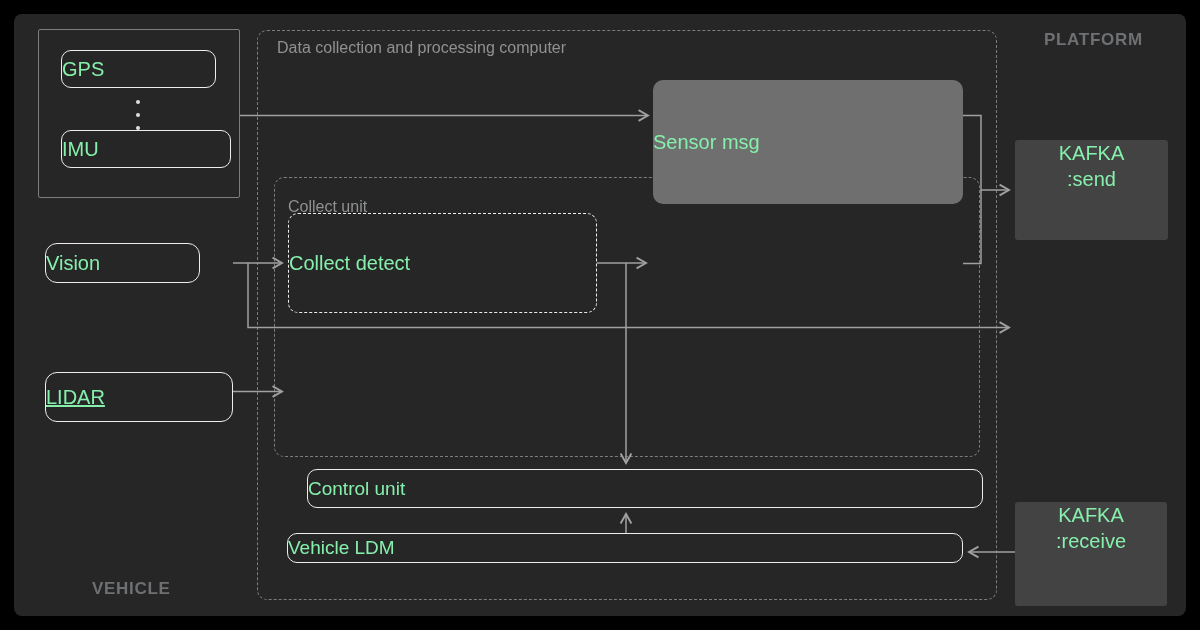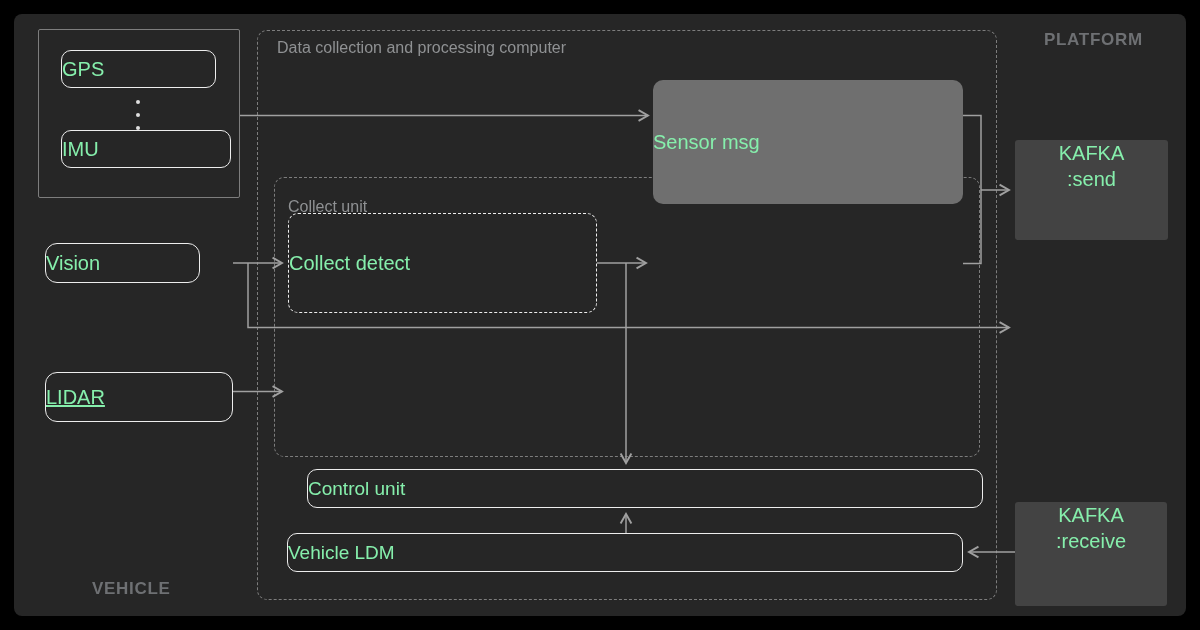--- a/index.html
+++ b/index.html
@@ -98,21 +98,21 @@
 
   <div class="node filled-gray" style="left:653px; top:80px; width:310px; height:124px;">
     <span>Sensor msg</span>
   </div>
   <div class="node dashed-white" style="left:288px; top:213px; width:309px; height:100px;">
     <span>Collect detect</span>
   </div>
   <div class="node outline small-text" style="left:287px; top:469px; width:676px; height:39px;margin-left:20px;">
     <span>Control unit</span>
   </div>
-  <div class="node outline small-text" style="left:287px; top:533px; width:676px; height:39px;">
+  <div class="node outline small-text" style="left:287px; top:533px; width:676px; height:30px;">
     <span>Vehicle LDM</span>
   </div>
 
   <div class="node platform-box" style="left:1015px; top:140px; width:153px; height:100px;">
     <span>KAFKA</span>
     <span>:send</span>
   </div>
   <div class="node platform-box" style="left:1015px; top:502px; width:152px; height:104px;">
     <span>KAFKA</span>
     <span>:receive</span>

